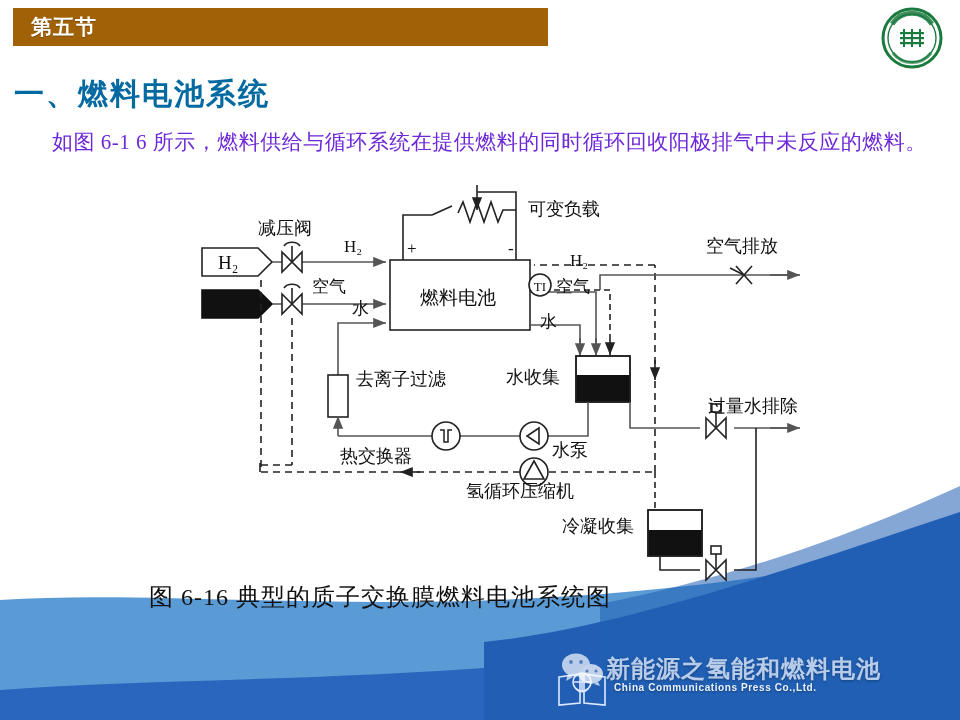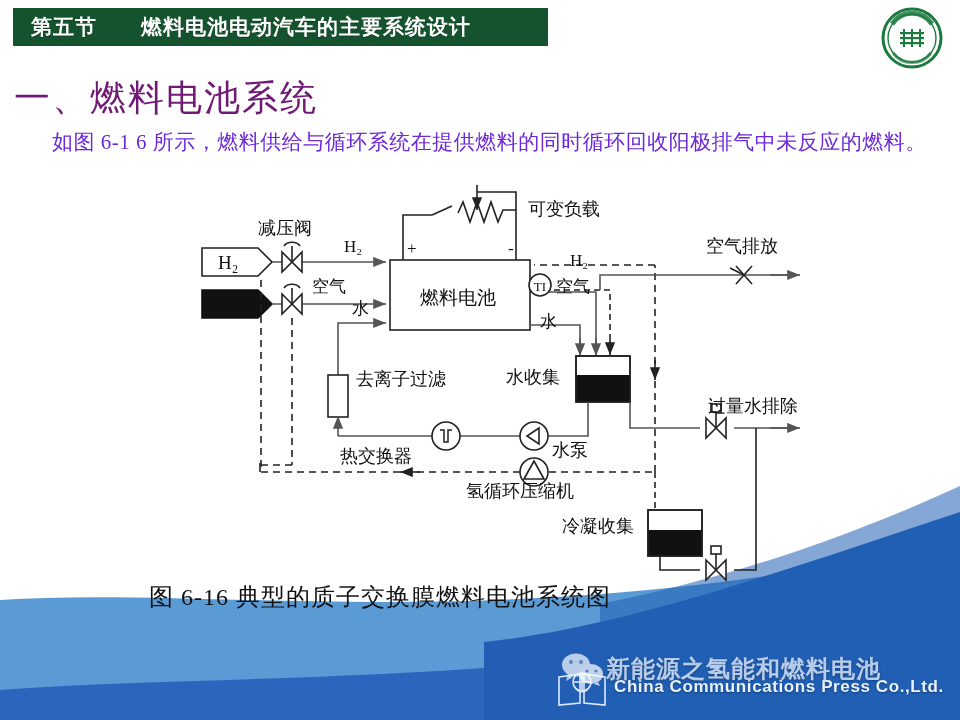--- a/index.html
+++ b/index.html
@@ -8,38 +8,38 @@
     background:#ffffff;
     font-family:"Liberation Serif","DejaVu Serif",serif;
   }
 
   
   #decor{position:absolute;left:0;top:0;width:960px;height:720px;z-index:0;}
 
   
   #header-bar{
     position:absolute;left:13px;top:8px;width:535px;height:38px;
-    background:#14532d;z-index:5;
+    background:#a16207;z-index:5;
     display:flex;align-items:center;
   }
   #header-bar .htext{
     color:#ffffff;font-weight:bold;font-size:21px;letter-spacing:1px;
     font-family:"Liberation Sans","DejaVu Sans",sans-serif;
     padding-left:18px;white-space:nowrap;
     text-shadow:0 1px 0 rgba(0,0,0,.25);
   }
   #header-sec{margin-right:26px;}
 
   
   #seal{position:absolute;right:16px;top:6px;width:64px;height:64px;z-index:6;}
 
   
   #section-heading{
     position:absolute;left:14px;top:74px;z-index:5;
-    font-size:36px;font-weight:normal;color:#701a75;letter-spacing:2px;
+    font-size:30px;font-weight:bold;color:#0369a1;letter-spacing:2px;
     font-family:"Liberation Serif","DejaVu Serif",serif;
   }
 
   
   #paragraph{
     position:absolute;left:8px;top:126px;width:944px;z-index:5;
     font-size:21px;line-height:33px;color:#6d28d9;letter-spacing:.5px;
   }
   #paragraph .indent{display:inline-block;width:44px;}
 
@@ -55,21 +55,21 @@
 
   
   #footer{
     position:absolute;left:556px;top:658px;width:400px;height:58px;z-index:7;
     display:flex;align-items:center;
   }
   #pub-logo{width:52px;height:44px;flex:0 0 52px;}
   #pub-text{
     margin-left:6px;color:#eaf2ff;
     font-family:"Liberation Sans","DejaVu Sans",sans-serif;
-    font-size:17px;letter-spacing:.6px;font-weight:bold;white-space:nowrap;
+    font-size:10px;letter-spacing:.6px;font-weight:bold;white-space:nowrap;
     text-shadow:0 1px 2px rgba(0,0,0,.35);
   }
   
   #watermark{
     position:absolute;left:560px;top:652px;z-index:8;
     display:flex;align-items:center;opacity:.72;
   }
   #wechat-icon{width:44px;height:34px;flex:0 0 44px;}
   #wm-text{
     margin-left:2px;color:#f2f6ff;font-size:24px;font-weight:bold;
@@ -85,21 +85,20 @@
 
 <svg id="decor" viewBox="0 0 960 720">
   <path d="M0,600 C220,585 520,640 960,540 L960,720 L0,720 Z" fill="#5b9bd5"></path>
   <path d="M0,690 C240,672 560,690 960,600 L960,720 L0,720 Z" fill="#2a66bd"></path>
   <path d="M484,720 L484,642 C620,628 780,572 960,512 L960,720 Z" fill="#225fb4"></path>
   <path d="M600,720 L600,604 C740,576 860,532 960,486 L960,720 Z" fill="#1f5fb5" opacity="0.55"></path>
 </svg>
 
 <div id="header-bar">
   <span class="htext" id="header-sec">第五节</span>
-  <span class="htext">燃料电池电动汽车的主要系统设计</span>
 </div>
 
 <svg id="seal" viewBox="0 0 64 64">
   <circle cx="32" cy="32" r="29" fill="none" stroke="#1b7a3e" stroke-width="3"></circle>
   <circle cx="32" cy="32" r="24" fill="none" stroke="#1b7a3e" stroke-width="1.4"></circle>
   <g fill="#1b7a3e">
     <rect x="20" y="26" width="24" height="2.2"></rect>
     <rect x="20" y="31" width="24" height="2.2"></rect>
     <rect x="20" y="36" width="24" height="2.2"></rect>
     <rect x="23" y="23" width="2" height="18"></rect>

